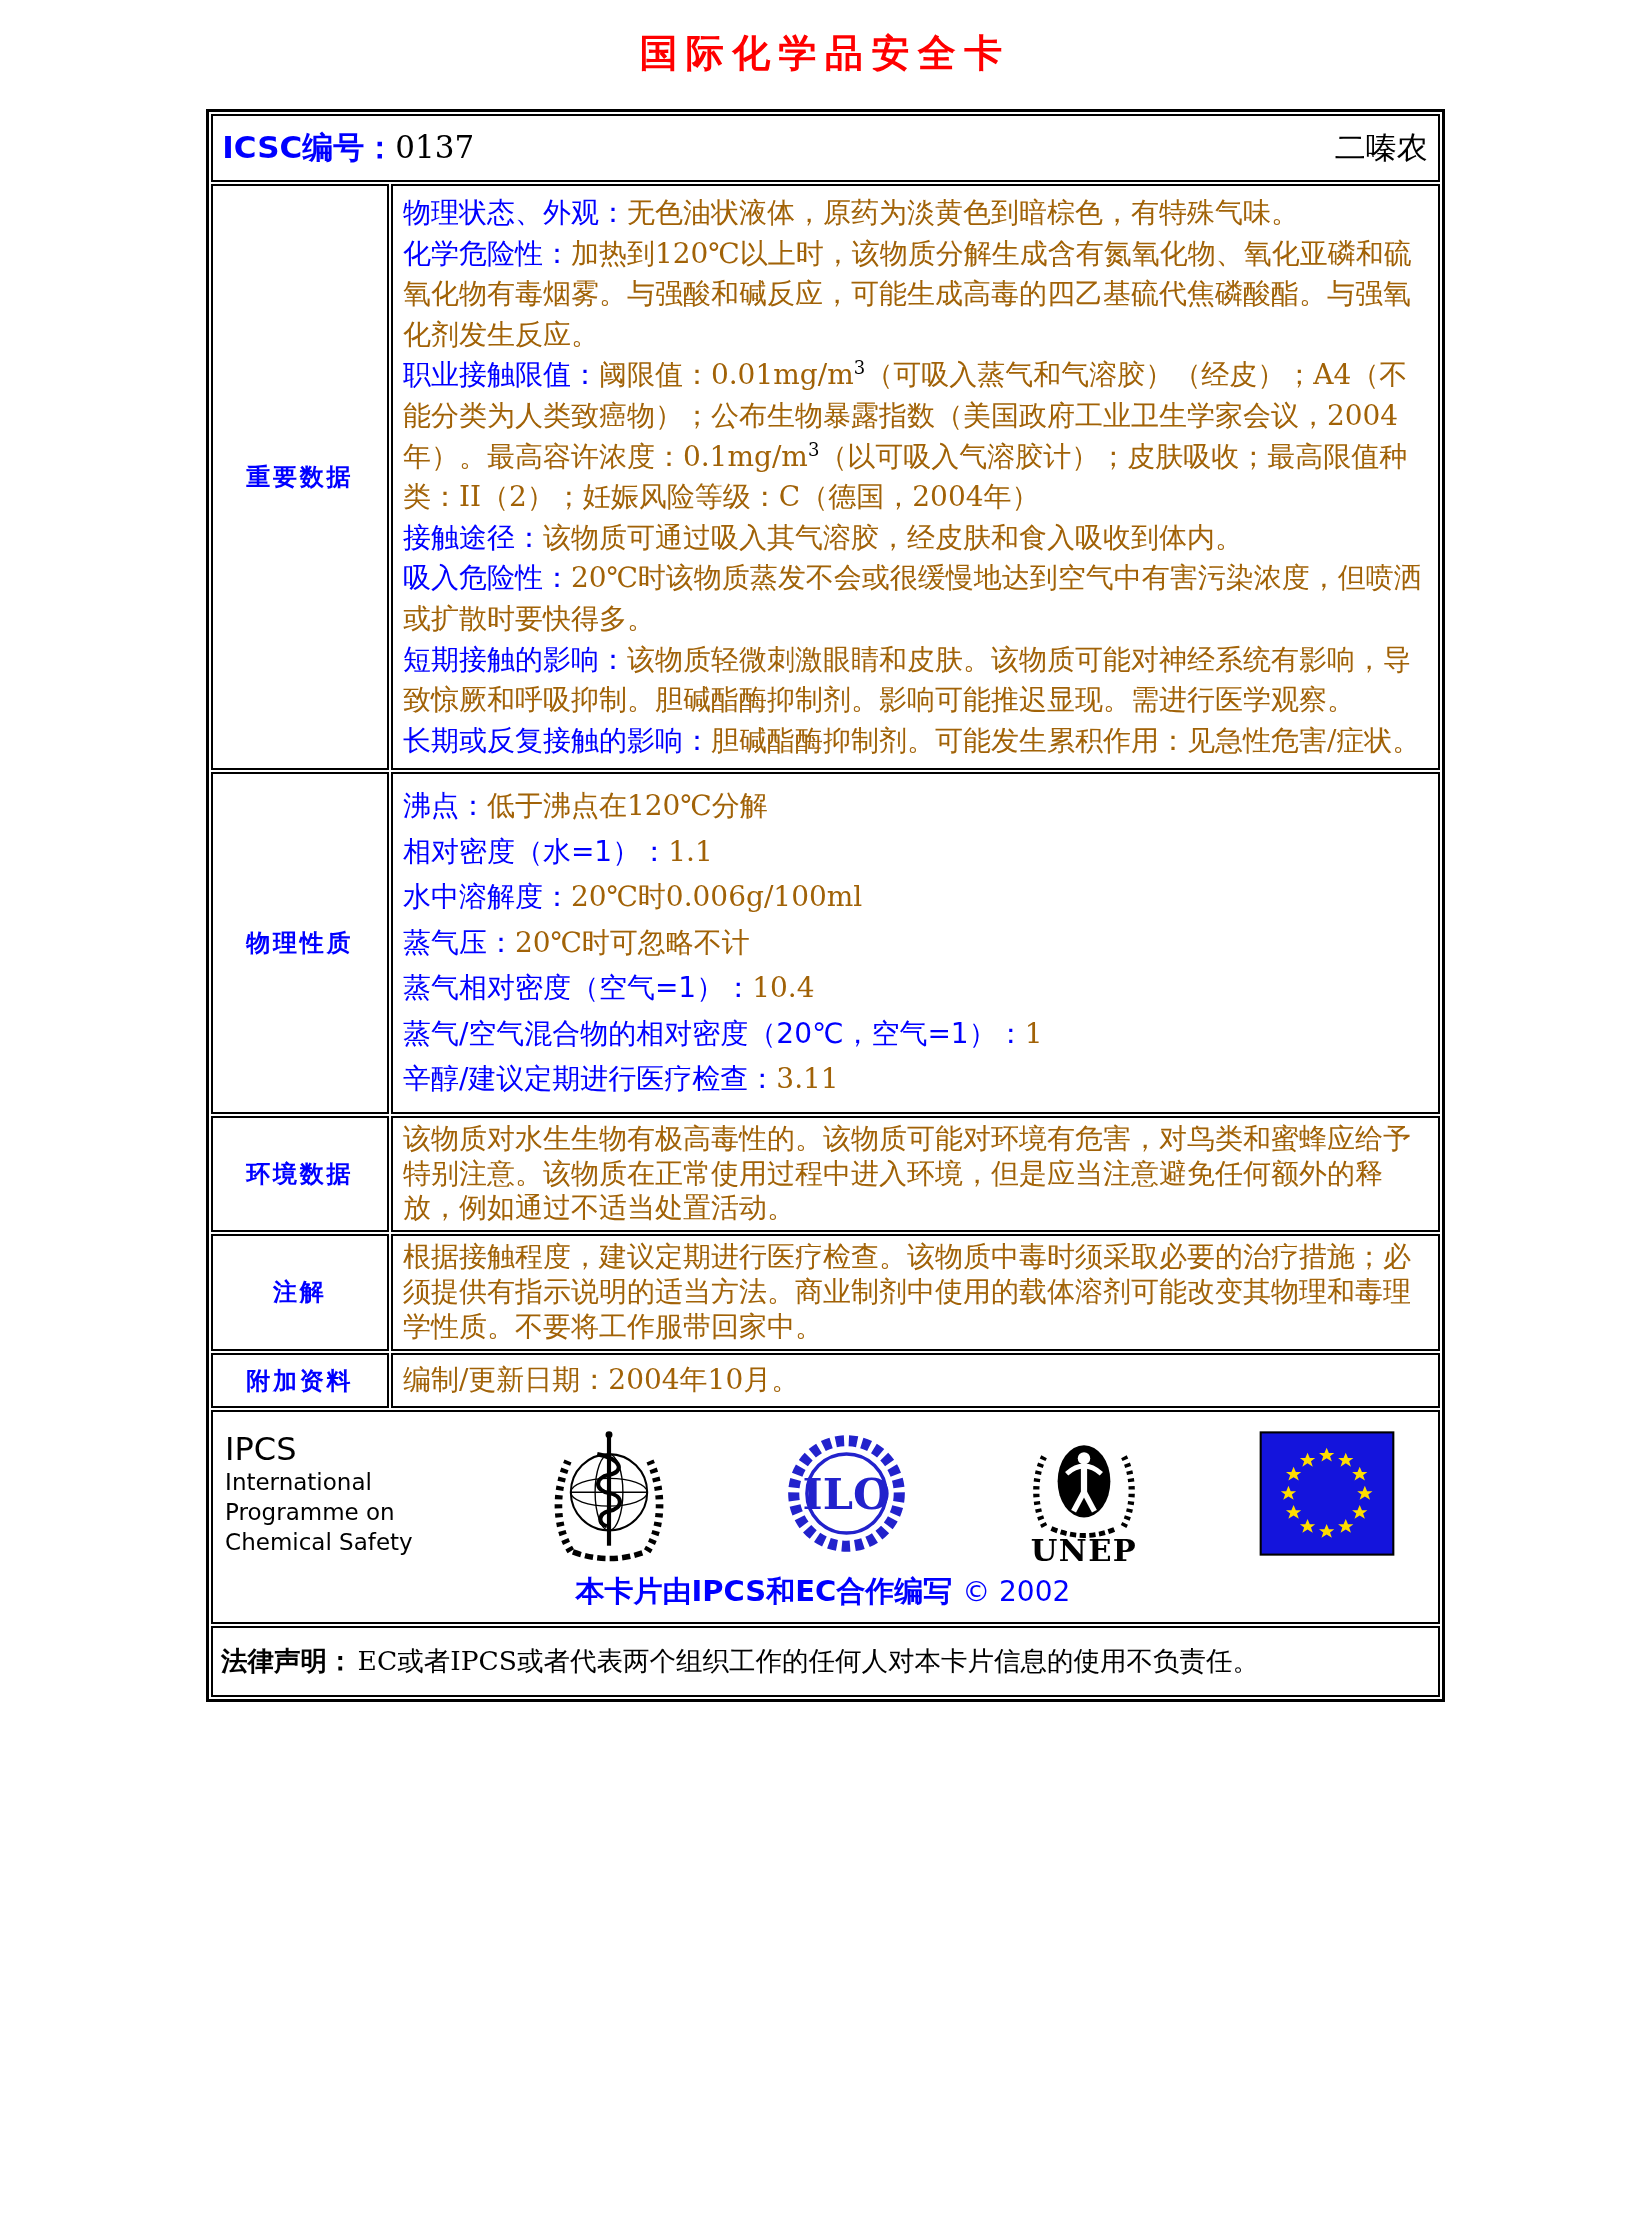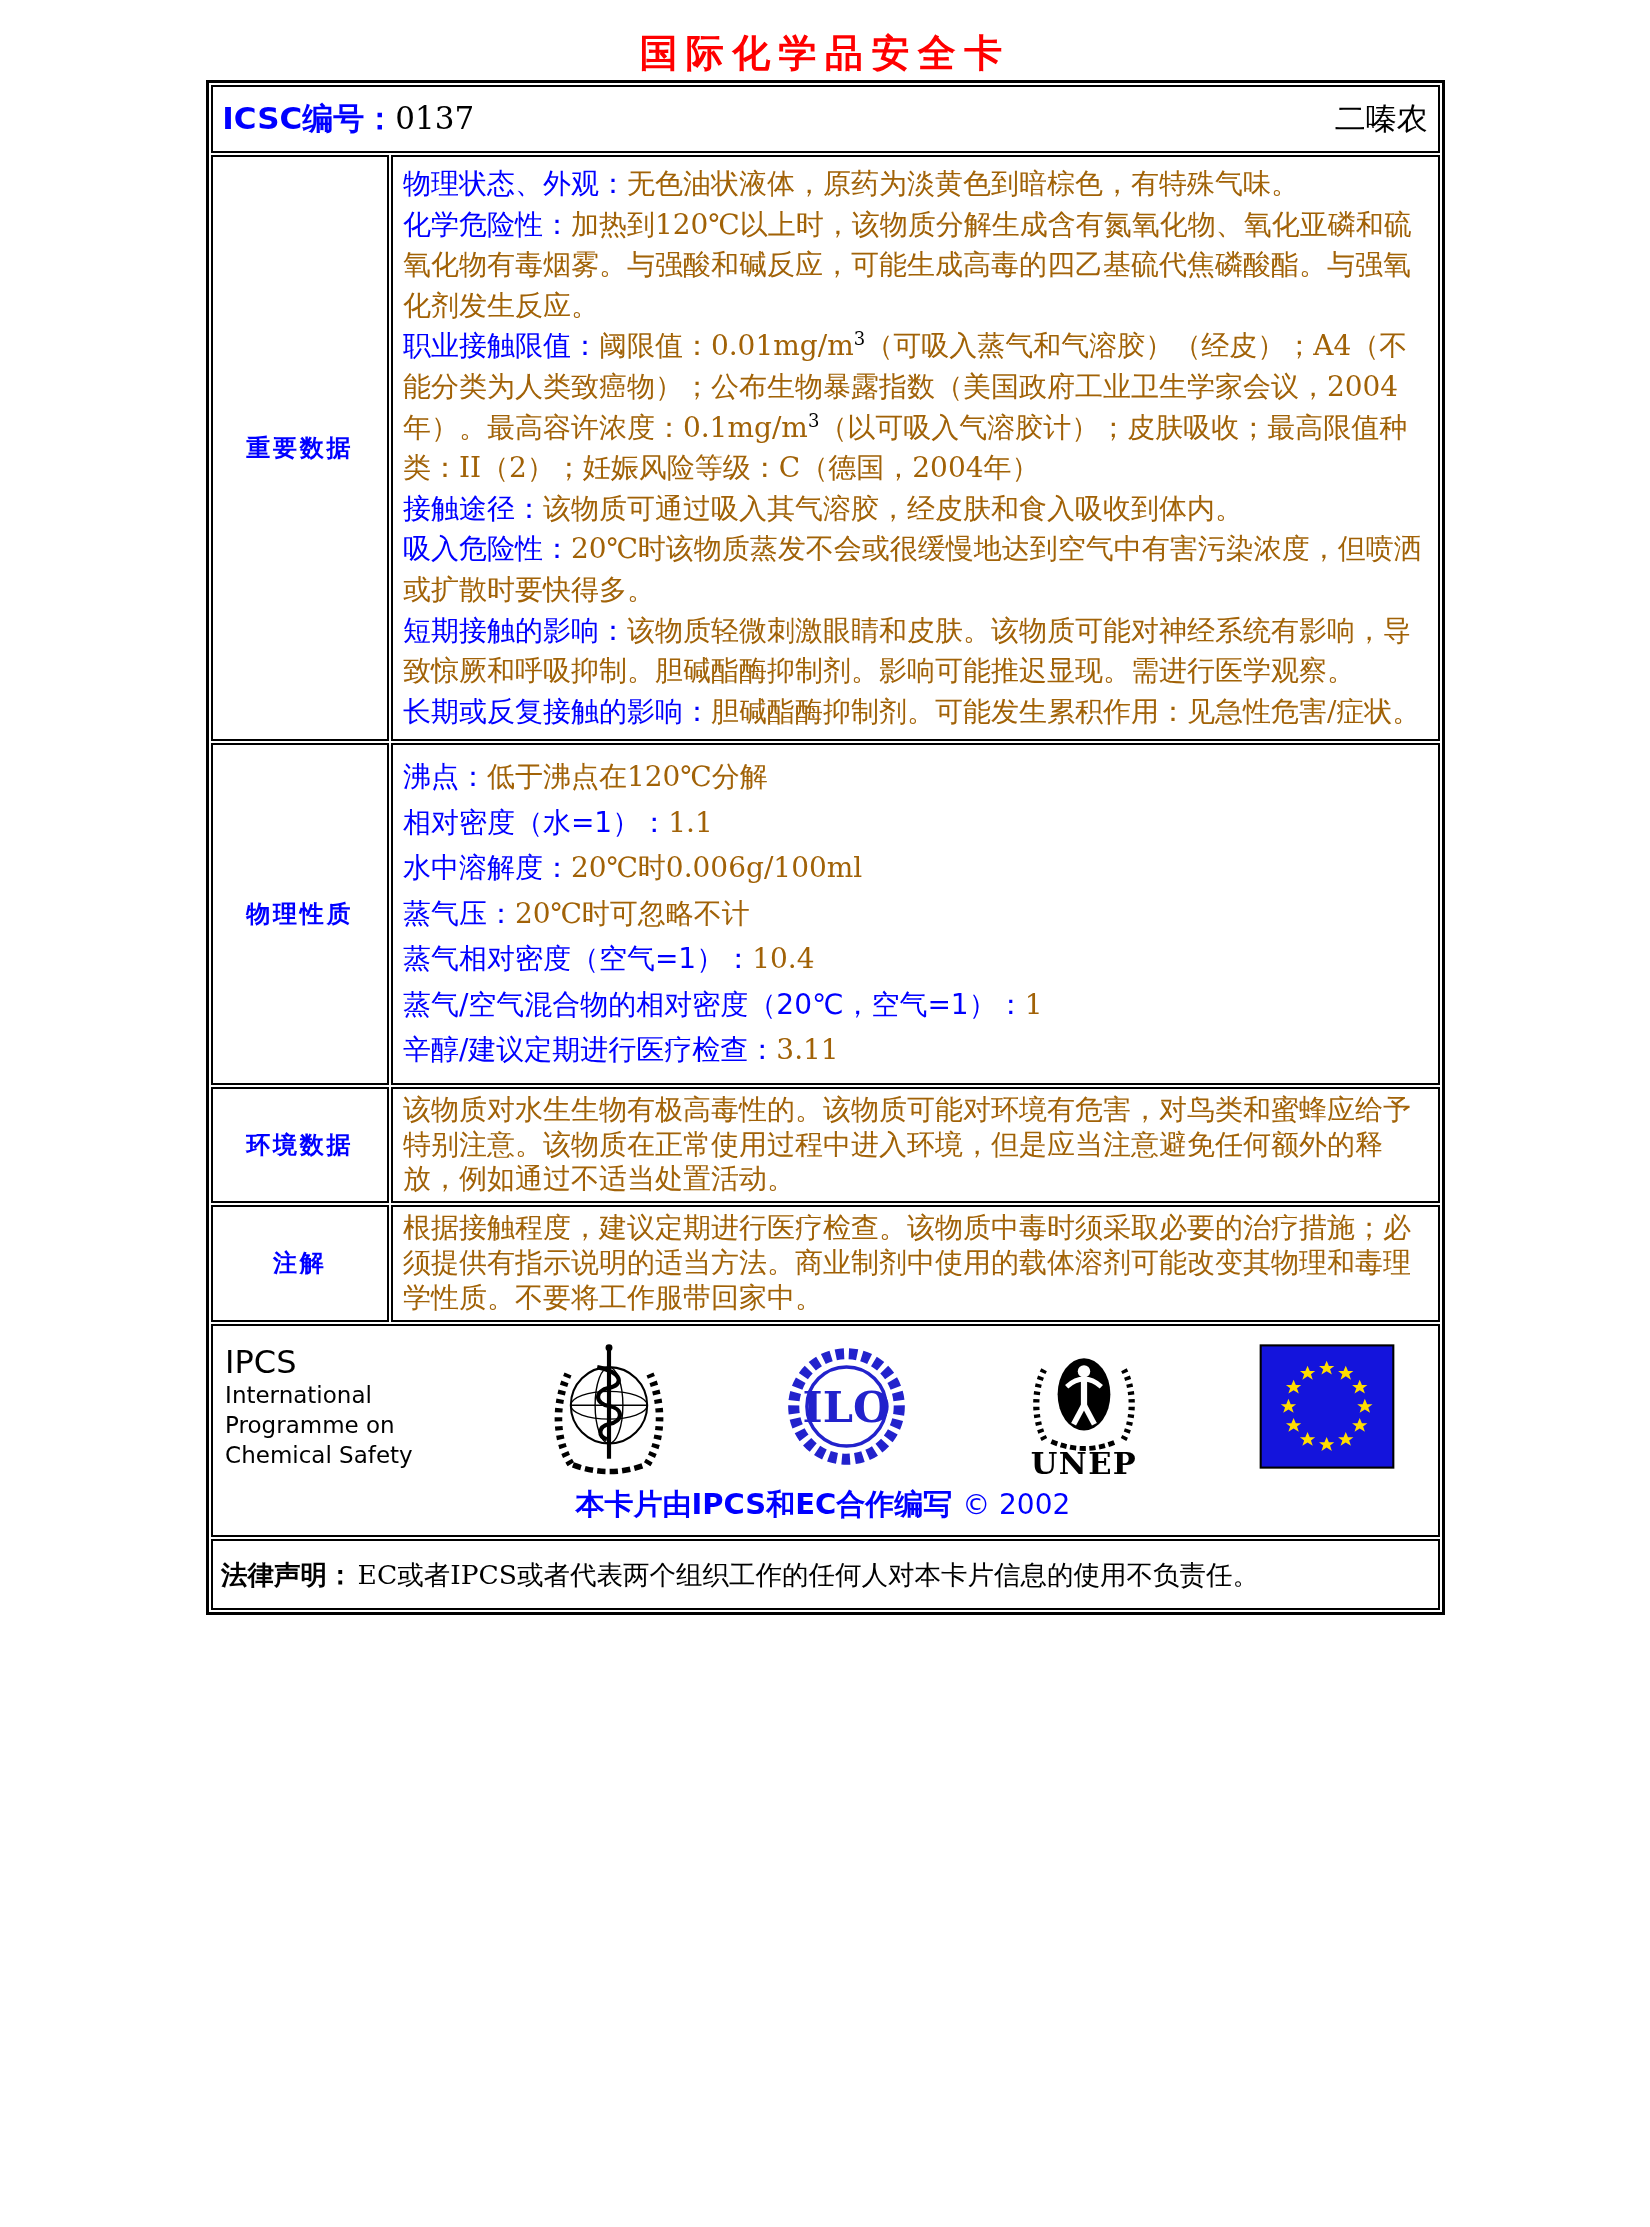--- a/index.html
+++ b/index.html
@@ -1,20 +1,20 @@
 <!DOCTYPE html>
 <html style="font-size:11px"><head>
 <meta charset="utf-8">
 <style>
   html,body{margin:0;padding:0;}
   body{width:1650px;height:2227px;background:#fff;color:#000;
        font-family:"DejaVu Serif","Liberation Serif",serif;}
   .page-title{padding-top:28px;text-align:center;font-size:38px;font-weight:bold;
        color:#FF0000;letter-spacing:8.4px;font-family:"DejaVu Serif",serif;}
-  table.card{margin:1px auto 0;width:1239px;border:3.5px solid #000;
+  table.card{margin:30px auto 0;width:1239px;border:3.5px solid #000;
        border-collapse:separate;border-spacing:2.8px;background:#fff;}
   td{border:2.1px solid #000;vertical-align:middle;background:#fff;}
   
   td.header-cell{padding:11px 9.8px;}
   .header-flex{display:flex;justify-content:space-between;align-items:center;font-size:31px;}
   .hdr-label{color:#0000FF;font-weight:bold;font-family:"DejaVu Sans","Liberation Sans",sans-serif;}
   .hdr-num{color:#000;}
   .hdr-chem{color:#000;}
   
   .label-cell{width:169px;text-align:center;color:#0000FF;font-weight:bold;
@@ -92,20 +92,26 @@
         </td>
   </tr>
 
   <tr>
     <td class="label-cell">注解</td>
     <td class="content-cell content-tight">
           <div class="para"><span class="txt">根据接触程度，建议定期进行医疗检查。该物质中毒时须采取必要的治疗措施；必须提供有指示说明的适当方法。商业制剂中使用的载体溶剂可能改变其物理和毒理学性质。不要将工作服带回家中。</span></div>
         </td>
   </tr>
 
+  <tr>
+    <td class="label-cell">附加资料</td>
+    <td class="content-cell addl-cell">
+          <div class="para"><span class="txt">编制/更新日期：2004年10月。</span></div>
+        </td>
+  </tr>
 
   <tr>
     <td class="logos-cell" colspan="2">
       <div class="logos-row">
         <div class="ipcs-block">
           <div class="ipcs-title">IPCS</div>
           <div class="ipcs-line">International</div>
           <div class="ipcs-line">Programme on</div>
           <div class="ipcs-line">Chemical Safety</div>
         </div>

